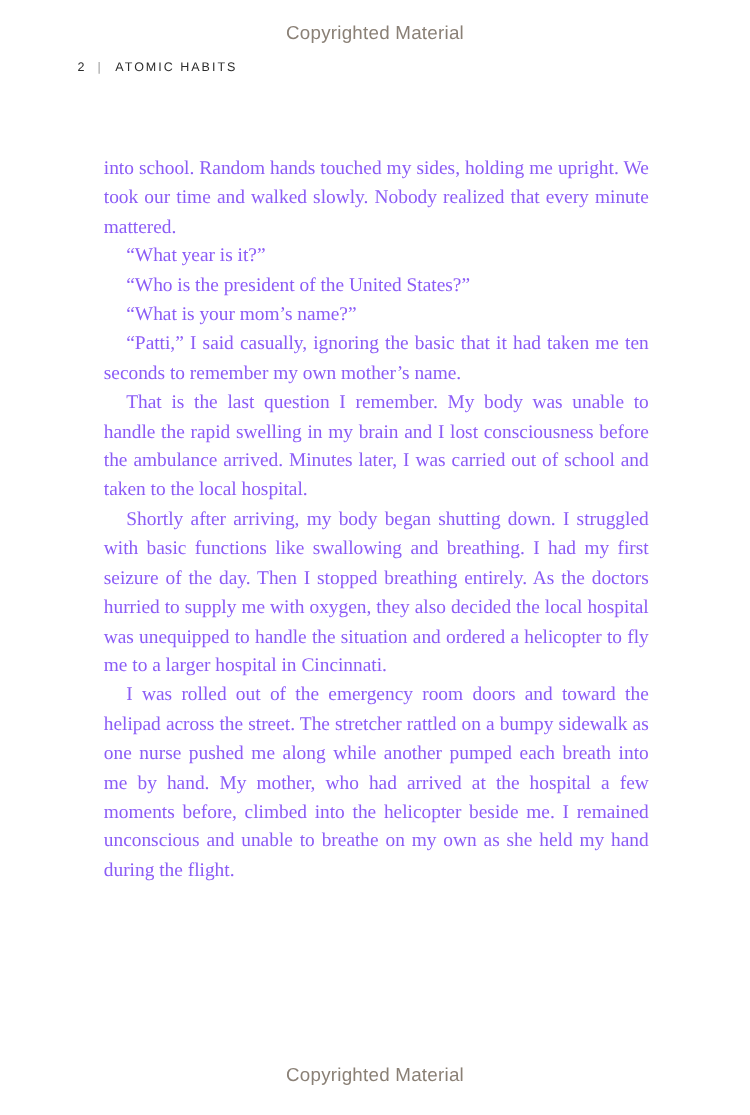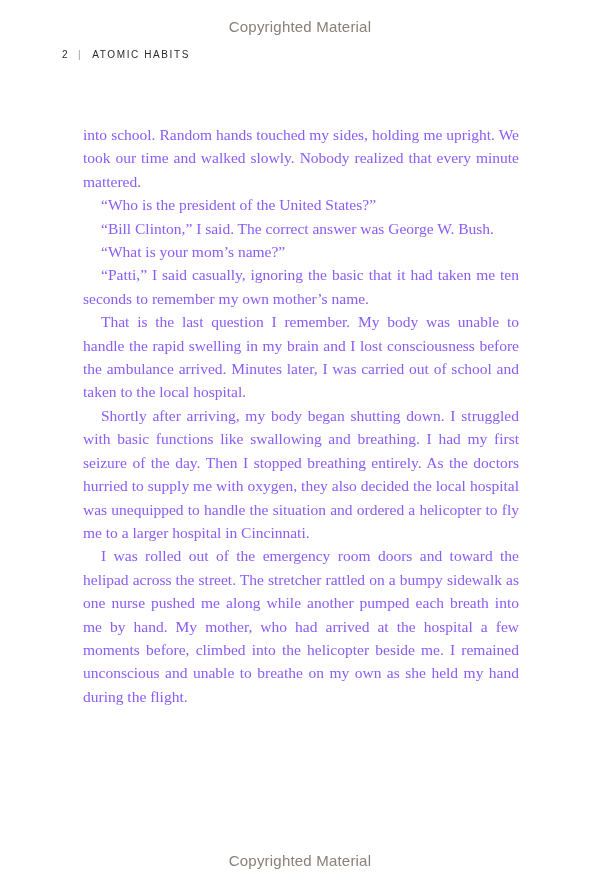--- a/index.html
+++ b/index.html
@@ -70,22 +70,22 @@
 <body>
 
 <div class="copyright top">Copyrighted Material</div>
 
 <div class="running-header">
   <span class="pagenum">2</span><span class="sep">|</span><span class="title">ATOMIC HABITS</span>
 </div>
 
 <div class="text-block">
   <p>into school. Random hands touched my sides, holding me upright. We took our time and walked slowly. Nobody realized that every minute mattered.</p>
+  <p class="indent">“What year is it?”</p>
   <p class="indent">“Who is the president of the United States?”</p>
-  <p class="indent">“Bill Clinton,” I said. The correct answer was George W. Bush.</p>
   <p class="indent">“What is your mom’s name?”</p>
   <p class="indent">“Patti,” I said casually, ignoring the basic that it had taken me ten seconds to remember my own mother’s name.</p>
   <p class="indent">That is the last question I remember. My body was unable to handle the rapid swelling in my brain and I lost consciousness before the ambulance arrived. Minutes later, I was carried out of school and taken to the local hospital.</p>
   <p class="indent">Shortly after arriving, my body began shutting down. I struggled with basic functions like swallowing and breathing. I had my first seizure of the day. Then I stopped breathing entirely. As the doctors hurried to supply me with oxygen, they also decided the local hospital was unequipped to handle the situation and ordered a helicopter to fly me to a larger hospital in Cincinnati.</p>
   <p class="indent">I was rolled out of the emergency room doors and toward the helipad across the street. The stretcher rattled on a bumpy sidewalk as one nurse pushed me along while another pumped each breath into me by hand. My mother, who had arrived at the hospital a few moments before, climbed into the helicopter beside me. I remained unconscious and unable to breathe on my own as she held my hand during the flight.</p>
 </div>
 
 <div class="copyright bottom">Copyrighted Material</div>
 
 </body></html>

